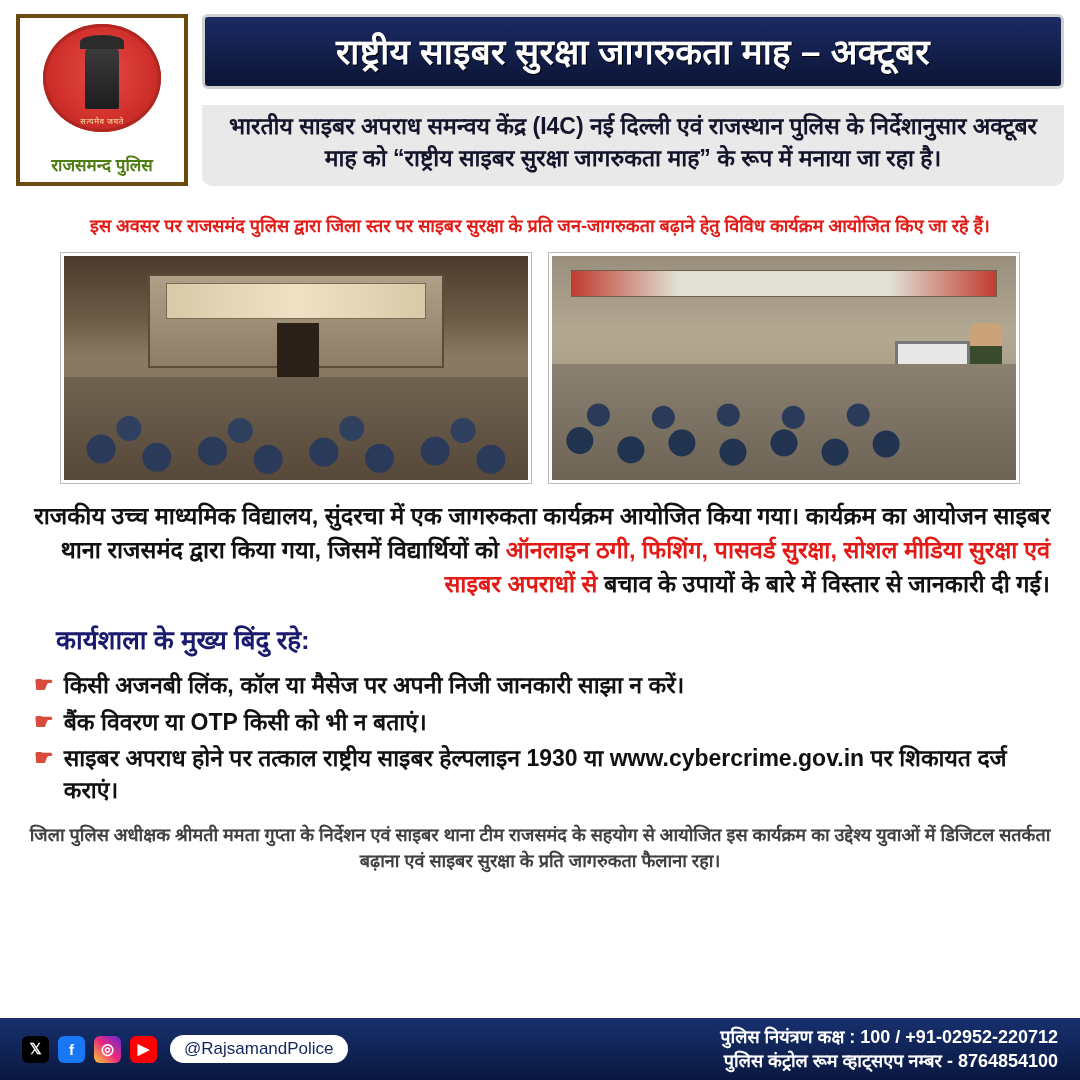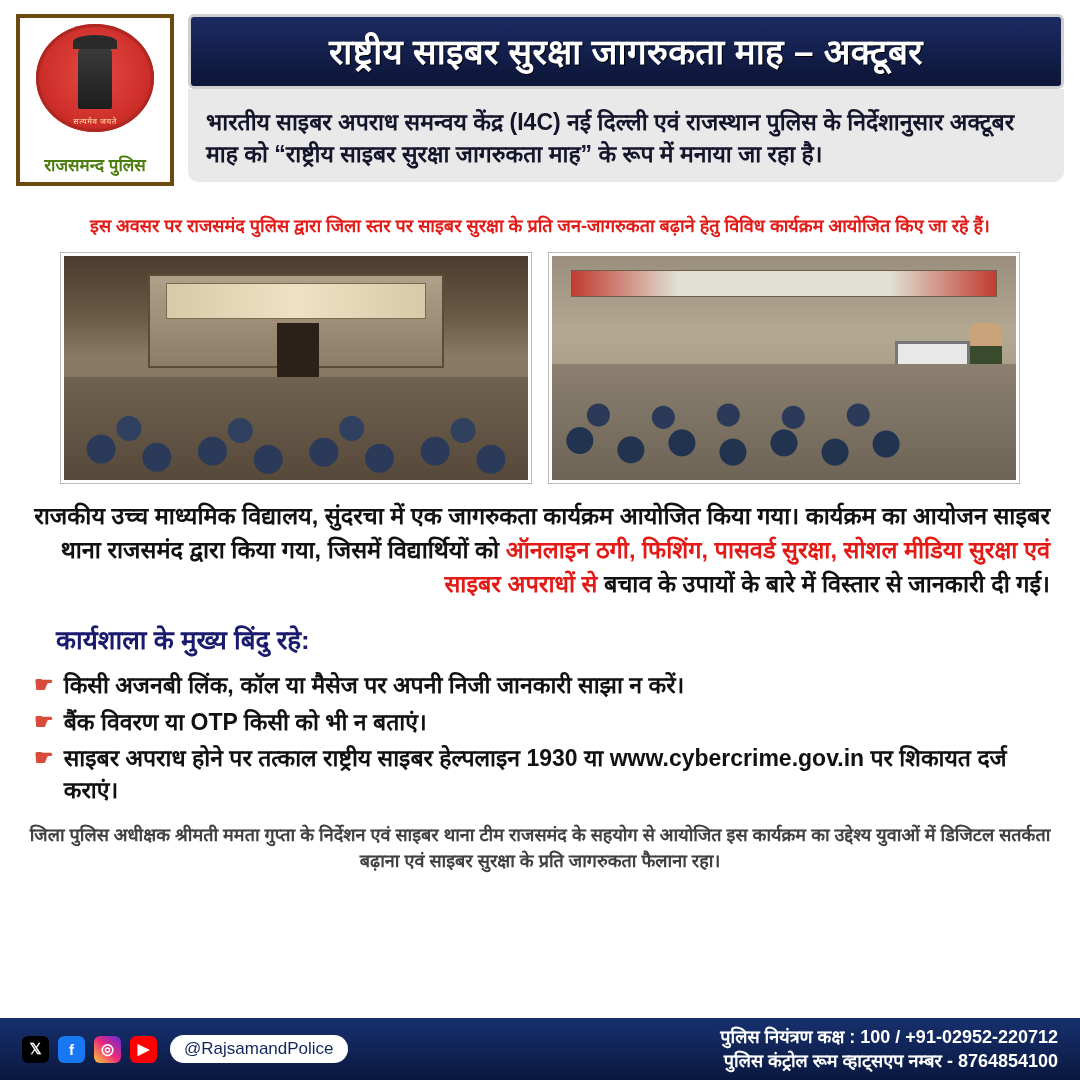--- a/index.html
+++ b/index.html
@@ -18,21 +18,21 @@
   
   .header {
     position: relative;
     height: 200px;
     padding: 14px 16px 0 16px;
     display: flex;
     align-items: flex-start;
     gap: 14px;
   }
   .logo-box {
-    width: 158px; height: 172px;
+    width: 172px; height: 172px;
     border: 4px solid #6b4a10;
     background: #ffffff;
     display: flex; flex-direction: column;
     align-items: center; justify-content: center;
     flex: 0 0 auto;
     padding: 6px;
   }
   .emblem {
     width: 118px; height: 112px;
     border-radius: 50%;
@@ -60,39 +60,40 @@
     text-align: center;
     font-size: 8px; color: #ffe9a8; letter-spacing: .5px;
   }
   .logo-caption {
     margin-top: 21px;
     font-size: 17px; font-weight: bold; color: #4d7c0f;
   }
   .header-right {
     flex: 1 1 auto;
     display: flex; flex-direction: column;
-    gap: 0;
+    gap: 16px;
   }
   .title-bar {
     background: linear-gradient(#1b2a63, #0c1536);
     border: 3px solid #cfcfcf;
     border-radius: 6px;
     padding: 10px 12px 12px 12px;
     text-align: center;
   }
   .title-bar .title {
     font-size: 35px; font-weight: bold; color: #ffffff;
     letter-spacing: .3px;
     text-shadow: 1px 1px 0 #000;
     white-space: nowrap;
   }
   .subtitle-bar {
     background: #e9e9e9;
     border-radius: 0 0 10px 10px;
-    padding: 18px 18px 12px 18px;
+    padding: 6px 18px 12px 18px;
+    text-align: center;
   }
   .subtitle-bar .subtitle {
     font-size: 23px; font-weight: bold; color: #14142b;
     line-height: 1.38;
   }
 
   
   .red-line {
     margin: 14px 22px 0 22px;
     text-align: center;

